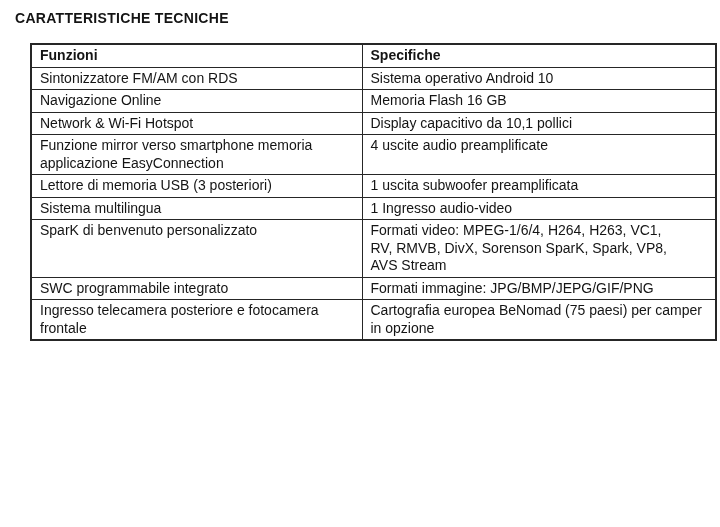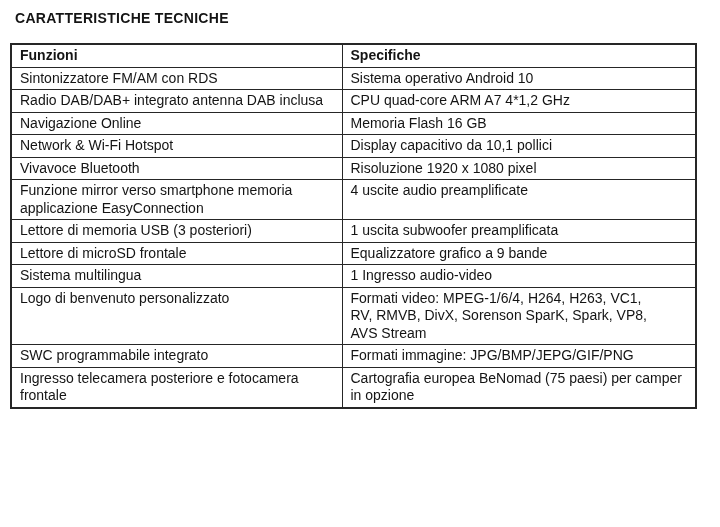--- a/index.html
+++ b/index.html
@@ -24,21 +24,21 @@
     position: absolute;
     left: 15px;
     top: 10px;
     font-size: 14px;
     font-weight: 700;
     letter-spacing: 0.3px;
     color: #141414;
   }
   table.specs {
     position: absolute;
-    left: 10px;
+    left: 30px;
     top: 43px;
     width: 685px;
     border-collapse: collapse;
     table-layout: fixed;
     background: #ffffff;
     border: 2px solid #262626;
   }
   table.specs col.c1 { width: 331px; }
   table.specs col.c2 { width: 354px; }
   table.specs th,
@@ -74,54 +74,42 @@
         <th>Funzioni</th>
         <th>Specifiche</th>
       </tr>
     </thead>
     <tbody>
       <tr>
         <td>Sintonizzatore FM/AM con RDS</td>
         <td>Sistema operativo Android 10</td>
       </tr>
       <tr>
-        <td>Radio DAB/DAB+ integrato antenna DAB inclusa</td>
-        <td>CPU quad-core ARM A7 4*1,2 GHz</td>
-      </tr>
-      <tr>
         <td>Navigazione Online</td>
         <td>Memoria Flash 16 GB</td>
       </tr>
       <tr>
         <td>Network &amp; Wi-Fi Hotspot</td>
         <td>Display capacitivo da 10,1 pollici</td>
-      </tr>
-      <tr>
-        <td>Vivavoce Bluetooth</td>
-        <td>Risoluzione 1920 x 1080 pixel</td>
       </tr>
       <tr>
         <td>Funzione mirror verso smartphone memoria
 applicazione EasyConnection</td>
         <td>4 uscite audio preamplificate</td>
       </tr>
       <tr>
         <td>Lettore di memoria USB (3 posteriori)</td>
         <td>1 uscita subwoofer preamplificata</td>
       </tr>
       <tr>
-        <td>Lettore di microSD frontale</td>
-        <td>Equalizzatore grafico a 9 bande</td>
-      </tr>
-      <tr>
         <td>Sistema multilingua</td>
         <td>1 Ingresso audio-video</td>
       </tr>
       <tr>
-        <td>Logo di benvenuto personalizzato</td>
+        <td>SparK di benvenuto personalizzato</td>
         <td>Formati video: MPEG-1/6/4, H264, H263, VC1,
 RV, RMVB, DivX, Sorenson SparK, Spark, VP8,
 AVS Stream</td>
       </tr>
       <tr>
         <td>SWC programmabile integrato</td>
         <td>Formati immagine: JPG/BMP/JEPG/GIF/PNG</td>
       </tr>
       <tr>
         <td>Ingresso telecamera posteriore e fotocamera

